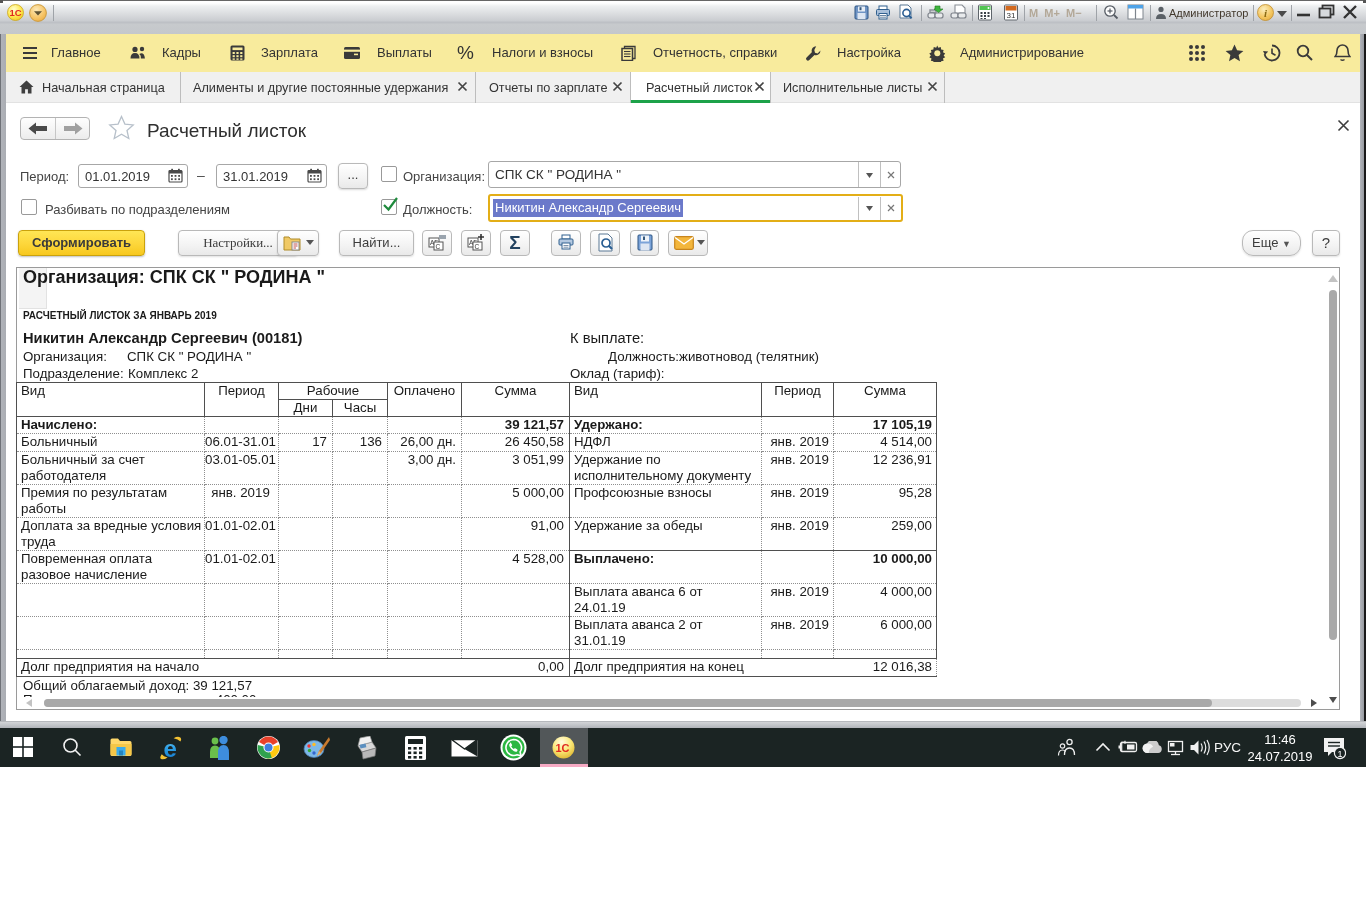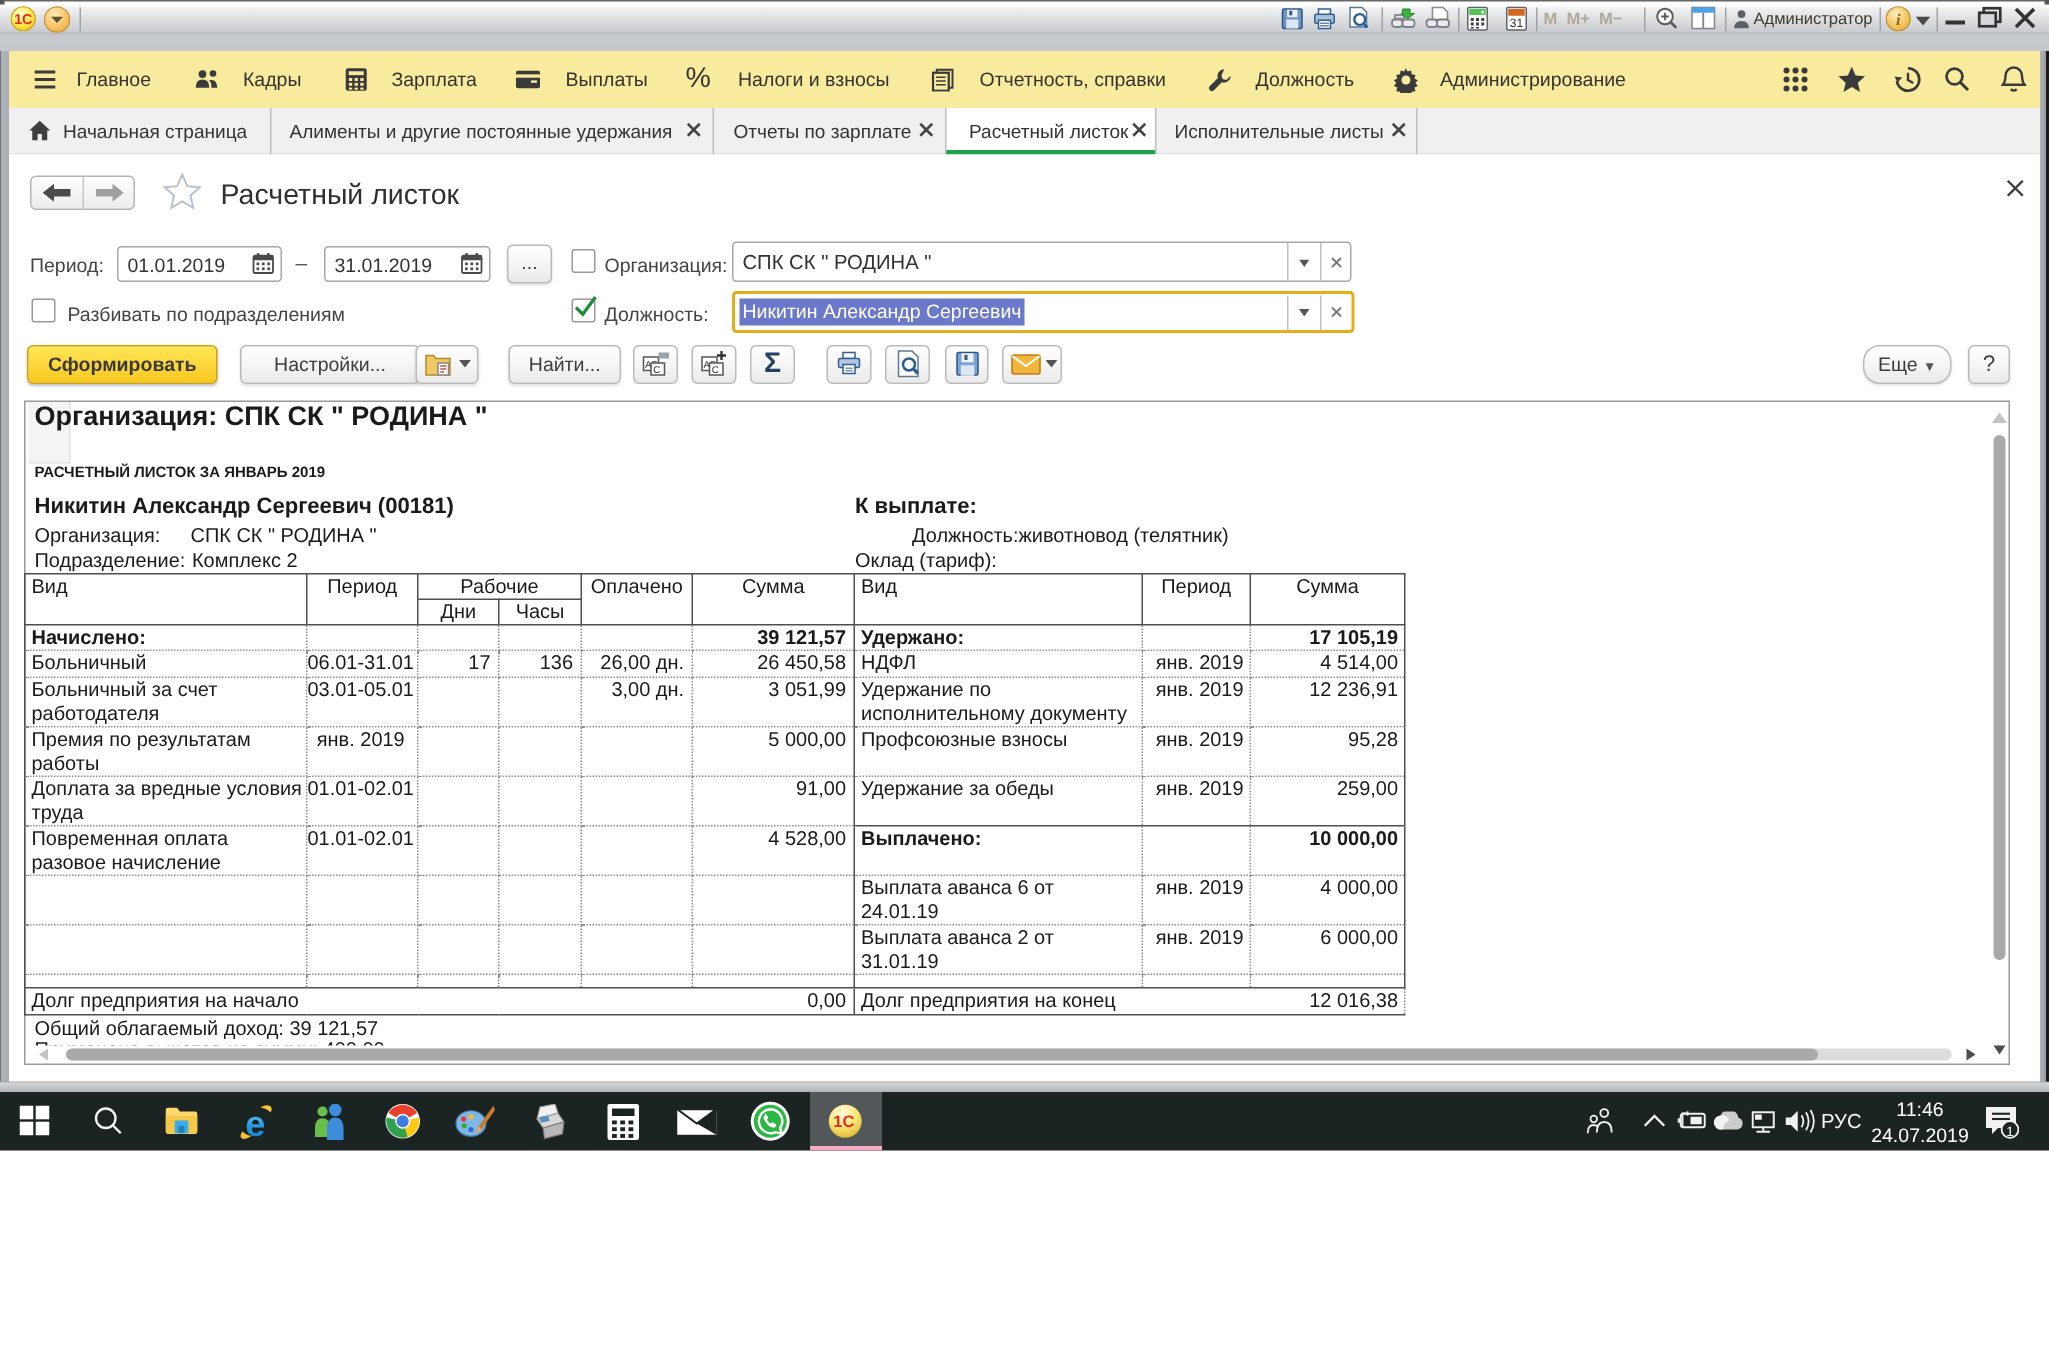--- a/index.html
+++ b/index.html
@@ -219,21 +219,21 @@
       <g stroke="#3a3a3a" stroke-width="1.1">
         <line x1="3" y1="6.5" x2="9.5" y2="6.5"></line>
         <line x1="3" y1="9" x2="9.5" y2="9"></line>
         <line x1="3" y1="11.5" x2="9.5" y2="11.5"></line>
       </g>
     </svg>
 <div class="mi" style="left:653px;">Отчетность, справки</div>
 <svg class="ic" style="left:805px;top:45px" width="17" height="17" viewBox="0 0 17 17">
       <path d="M11.2 1.2 a4.6 4.6 0 0 0 -4.4 6 L1.6 12.4 a1.9 1.9 0 0 0 2.7 2.7 L9.5 9.9 a4.6 4.6 0 0 0 6 -4.4 l-2.9 2.9 -2.6 -0.7 -0.7 -2.6 z" fill="#3a3a3a"></path>
     </svg>
-<div class="mi" style="left:837px;">Должность</div>
+<div class="mi" style="left:837px;">Настройка</div>
 <svg class="ic" style="left:929px;top:45px" width="17" height="17" viewBox="0 0 17 17">
       <path d="M8.5 0.5 l1.1 2.3 2.5 -0.7 0.4 2.6 2.6 0.4 -0.7 2.5 2.3 1.1 -1.6 2 1.6 2 -2.3 1.1 0.7 2.5 -2.6 0.4 -0.4 2.6 -2.5 -0.7 -1.1 2.3 -1.1 -2.3 -2.5 0.7 -0.4 -2.6 -2.6 -0.4 0.7 -2.5 -2.3 -1.1 1.6 -2 -1.6 -2 2.3 -1.1 -0.7 -2.5 2.6 -0.4 0.4 -2.6 2.5 0.7 z" fill="#3a3a3a" transform="scale(0.97)"></path>
       <circle cx="8.3" cy="8.3" r="3" fill="#f8eb9d"></circle>
     </svg>
 <div class="mi" style="left:960px;">Администрирование</div>
 <svg class="ic" style="left:1188px;top:44px" width="18" height="18" viewBox="0 0 18 18">
       <g fill="#3a3a3a">
         <circle cx="3" cy="3" r="2"></circle>
         <circle cx="9" cy="3" r="2"></circle>
         <circle cx="15" cy="3" r="2"></circle>
@@ -370,21 +370,21 @@
 <div class="ab" style="left:880px;top:197px;width:1px;height:23px;background:#c0c0c0;"></div>
 <svg class="ic" style="left:866px;top:206px" width="7" height="5" viewBox="0 0 7 5">
       <path d="M0 0 h7 l-3.5 5 z" fill="#555"></path>
     </svg>
 <svg class="ic" style="left:887px;top:204px" width="8" height="8" viewBox="0 0 8 8">
       <path d="M1 1 L7 7 M7 1 L1 7" stroke="#777" stroke-width="1.2"></path>
     </svg>
 
 <div class="ab" style="left:18px;top:230px;width:127px;height:26px;background:linear-gradient(#ffe655,#fdd63a 55%,#f7c81e);border:1px solid #caa20c;border-radius:4px;box-sizing:border-box;box-shadow:0 1px 2px rgba(0,0,0,0.25);"></div>
 <div class="ab" style="left:18px;top:230px;width:127px;height:26px;font-size:13px;font-weight:bold;color:#3a3a3a;text-align:center;line-height:25px;">Сформировать</div>
-<div class="btn" style="left:160px;top:230px;width:120px;height:26px;line-height:24px;box-shadow:0 1px 2px rgba(0,0,0,0.12);">Настройки...</div>
+<div class="btn" style="left:178px;top:230px;width:120px;height:26px;line-height:24px;box-shadow:0 1px 2px rgba(0,0,0,0.12);font-family:Liberation Serif, serif;">Настройки...</div>
 <div class="btn" style="left:277px;top:230px;width:42px;height:26px;box-shadow:0 1px 2px rgba(0,0,0,0.12);"></div>
 <svg class="ic" style="left:283px;top:234px" width="18" height="17" viewBox="0 0 18 17">
       <path d="M1 3 h5 l1.5 2 H17 v11 H1 z" fill="#f0c965" stroke="#b08c28" stroke-width="1"></path>
       <rect x="9" y="8" width="7" height="8" fill="#fff" stroke="#888"></rect>
       <g stroke="#c05050" stroke-width="1">
         <line x1="10.5" y1="10" x2="14.5" y2="10"></line>
         <line x1="10.5" y1="12" x2="14.5" y2="12"></line>
         <line x1="10.5" y1="14" x2="13" y2="14"></line>
       </g>
     </svg>
@@ -440,21 +440,21 @@
       <path d="M0 0 h8 l-4 5 z" fill="#555"></path>
     </svg>
 <div class="btn" style="left:1242px;top:230px;width:59px;height:26px;line-height:24px;box-shadow:0 1px 2px rgba(0,0,0,0.12);border-radius:11px;">Еще <span style="font-size:9px;color:#555;">▼</span></div>
 <div class="btn" style="left:1312px;top:230px;width:28px;height:26px;line-height:24px;font-size:15px;box-shadow:0 1px 2px rgba(0,0,0,0.12);">?</div>
 
 <div class="ab" id="rep"></div>
 <div class="ab" style="left:19px;top:268px;width:27px;height:40px;background:#f4f4f4;border-right:1px solid #e2e2e2;border-bottom:1px solid #e2e2e2;"></div>
 <div class="rt" style="left:23px;top:267px;font-size:18px;font-weight:bold;">Организация: СПК СК " РОДИНА "</div>
 <div class="rt" style="left:23px;top:310px;font-size:10px;font-weight:bold;">РАСЧЕТНЫЙ ЛИСТОК ЗА ЯНВАРЬ 2019</div>
 <div class="rt" style="left:23px;top:330px;font-size:14.7px;font-weight:bold;">Никитин Александр Сергеевич (00181)</div>
-<div class="rt" style="left:570px;top:330px;font-size:14.7px;font-weight:bold;">К выплате:</div>
+<div class="rt" style="left:570px;top:330px;font-size:14.7px;font-weight:normal;">К выплате:</div>
 <div class="rt" style="left:23px;top:349px;">Организация:</div>
 <div class="rt" style="left:127px;top:349px;">СПК СК " РОДИНА "</div>
 <div class="rt" style="left:570px;top:349px;margin-left:38px;">Должность:</div>
 <div class="rt" style="left:679px;top:349px;">животновод (телятник)</div>
 <div class="rt" style="left:23px;top:366px;">Подразделение:</div>
 <div class="rt" style="left:128px;top:366px;">Комплекс 2</div>
 <div class="rt" style="left:570px;top:366px;">Оклад (тариф):</div>
 
 <div class="ab" id="tblwrap" style="left:16px;top:382px;border-radius:18px;">
 <table class="pay">

